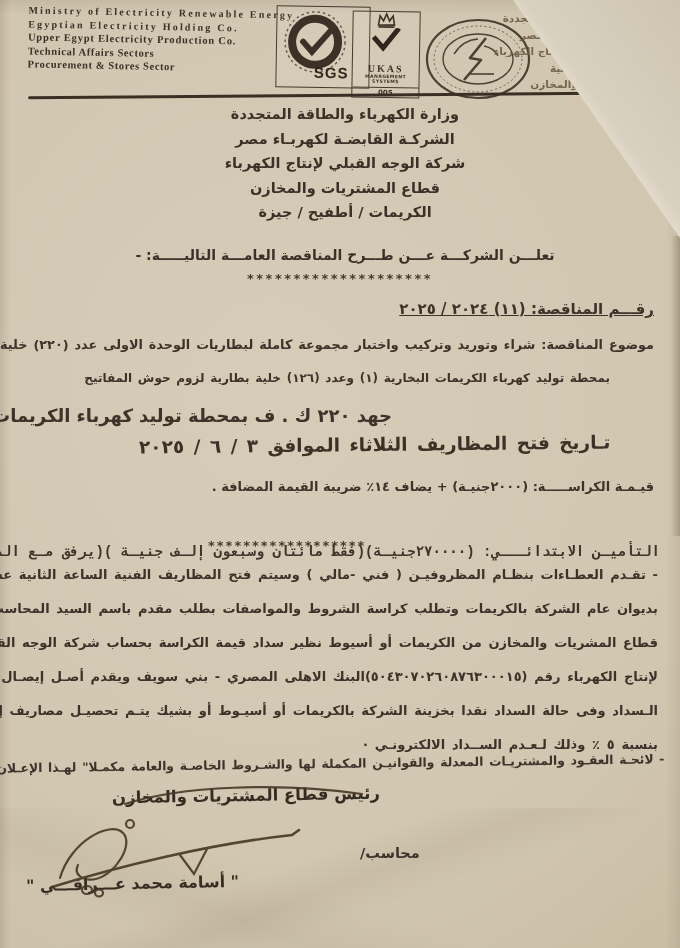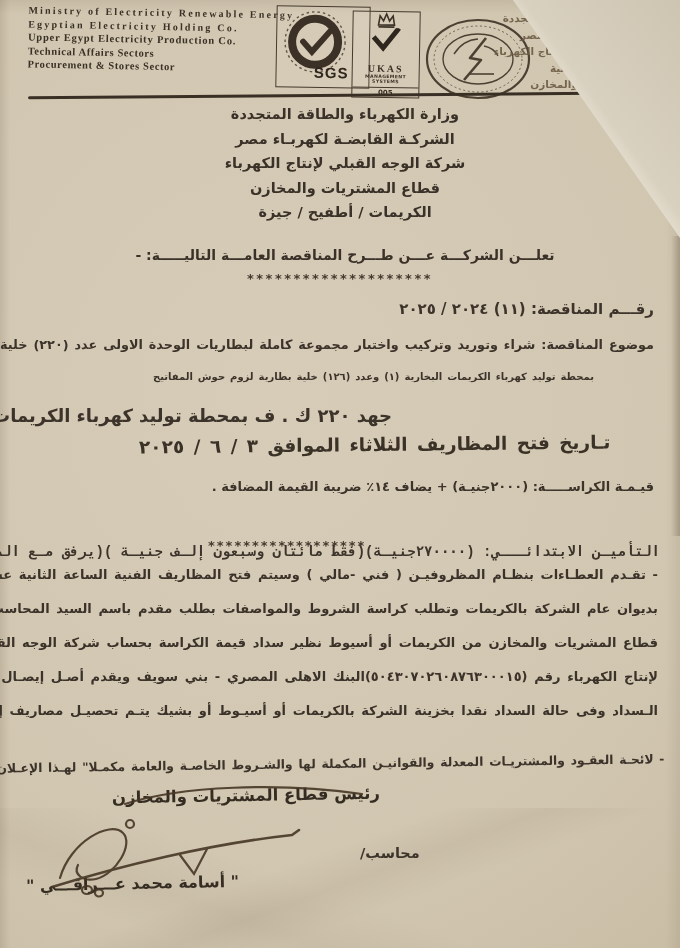--- a/index.html
+++ b/index.html
@@ -44,23 +44,23 @@
     background:linear-gradient(54deg,#33291c 47.8%,#6d5840 49.4%,#c0b196 50.4%,#e2dbcb 51.6%,#d9d1c0 56%,#cdc4b1 100%);}
   .edge-shadow{right:0;top:236px;width:9px;height:300px;z-index:4;
     background:linear-gradient(to left, rgba(80,64,45,.28), rgba(80,64,45,0));}
   .rule{left:28px;top:94px;width:568px;height:2.6px;background:#392f24;transform:rotate(-0.45deg);border-radius:2px;}
   
   .ar-center{left:150px;top:102px;width:390px;text-align:center;font-weight:bold;
     font-size:14.5px;line-height:24.5px;color:#3a3128;}
   .announce{left:110px;top:247px;width:470px;text-align:center;font-weight:bold;font-size:14px;color:#3a3128;}
   .sep1{left:0;top:271px;width:680px;text-align:center;font-weight:bold;font-size:13px;letter-spacing:2.5px;color:#443a2e;}
   .sep2{left:208px;top:538px;font-weight:bold;font-size:13px;letter-spacing:2px;color:#443a2e;}
-  .num-line{right:26px;top:300px;font-weight:bold;font-size:15px;}
+  .num-line{right:26px;top:300px;font-weight:bold;font-size:15px;text-decoration:underline;}
   .subj1{right:26px;top:337px;font-weight:bold;font-size:12.8px;word-spacing:1.5px;}
-  .subj2{right:86px;top:371px;font-weight:bold;font-size:10px;word-spacing:1.5px;text-align:right;}
+  .subj2{right:70px;top:371px;font-weight:bold;font-size:12px;word-spacing:1.5px;text-align:right;}
   .subj3{right:288px;top:405px;font-weight:bold;font-size:18px;}
   .date-line{right:70px;top:434px;font-weight:bold;font-size:18.5px;color:#3b3227;transform:rotate(-0.6deg);word-spacing:3px;}
   .price-line{right:26px;top:479px;font-weight:bold;font-size:13px;}
   .deposit-line{right:20px;top:543px;font-weight:bold;font-size:14px;font-family:Liberation Mono, monospace;}
   .bodyline{right:22px;font-weight:bold;font-size:13px;word-spacing:2.2px;color:#3b3229;}
   .b0{top:567px;} .b1{top:601px;} .b2{top:635px;} .b3{top:669px;} .b4{top:703px;} .b5{top:737px;}
   .reg-line{right:16px;top:757px;font-weight:bold;font-size:12.3px;transform:rotate(-0.8deg);word-spacing:1.5px;}
   .sig-title{left:112px;top:786px;font-weight:bold;font-size:16.5px;transform:rotate(-1deg);color:#352c22;}
   .sig-role{left:360px;top:845px;font-weight:bold;font-size:14.5px;}
   .sig-name{left:26px;top:874px;font-weight:bold;font-size:16px;transform:rotate(-1.2deg);color:#352c22;}
@@ -154,20 +154,21 @@
   <div class="abs ar price-line nowrap">قيـمـة الكراســـــة: (٢٠٠٠جنيـة) + يضاف ١٤٪ ضريبة القيمة المضافة .</div>
   <div class="abs ar deposit-line nowrap">التأميـن الابتدائـــي: (٢٧٠٠٠٠جنيـة)(فقط مائتان وسبعون إلـف جنيـة )(يرفق مـع المظروف الفني)</div>
 
   <div class="abs sep2">******************</div>
 
   <div class="abs ar bodyline b0 nowrap">- تقـدم العطـاءات بنظـام المظروفيـن ( فني -مالي ) وسيتم  فتح المظاريف الفنية الساعة الثانية عشرة ظهرا"</div>
   <div class="abs ar bodyline b1 nowrap">بديوان عام الشركة بالكريمات وتطلب كراسة الشروط والمواصفات بطلب مقدم باسم السيد المحاسب /رئيس</div>
   <div class="abs ar bodyline b2 nowrap">قطاع المشريات والمخازن من الكريمات أو أسيوط نظير سداد قيمة الكراسة بحساب شركة الوجه القبلي</div>
   <div class="abs ar bodyline b3 nowrap">لإنتاج الكهرباء رقم (٥٠٤٣٠٧٠٢٦٠٨٧٦٣٠٠٠١٥)البنك الاهلى المصري - بني سويف ويقدم أصـل إيصـال</div>
   <div class="abs ar bodyline b4 nowrap">الـسداد وفى حالة السداد نقدا بخزينة الشركة بالكريمات أو أسيـوط  أو بشيك يتـم تحصيـل مصاريف إدارية</div>
+  <div class="abs ar bodyline b5 nowrap">بنسبة ٥ ٪ وذلك لـعـدم الســداد الالكترونـي ·</div>
 
   <div class="abs ar reg-line nowrap">- لائحـة العقـود والمشتريـات المعدلة والقوانيـن المكملة لها والشـروط الخاصـة والعامة مكمـلا" لهـذا الإعـلان .</div>
 
   <div class="abs ar sig-title nowrap">رئيس قطاع المشتريات والمخازن</div>
   <div class="abs ar sig-role nowrap">محاسب/</div>
 
   <svg class="abs sig-svg" viewBox="0 0 360 130">
     <g fill="none" stroke="#473726" stroke-width="2.2" stroke-linecap="round" opacity="0.9">
       <path d="M95,22 C150,4 250,0 332,12"></path>
       <path d="M30,96 C40,60 80,38 93,51 C104,62 86,92 66,97 C53,100 43,92 48,83"></path>

